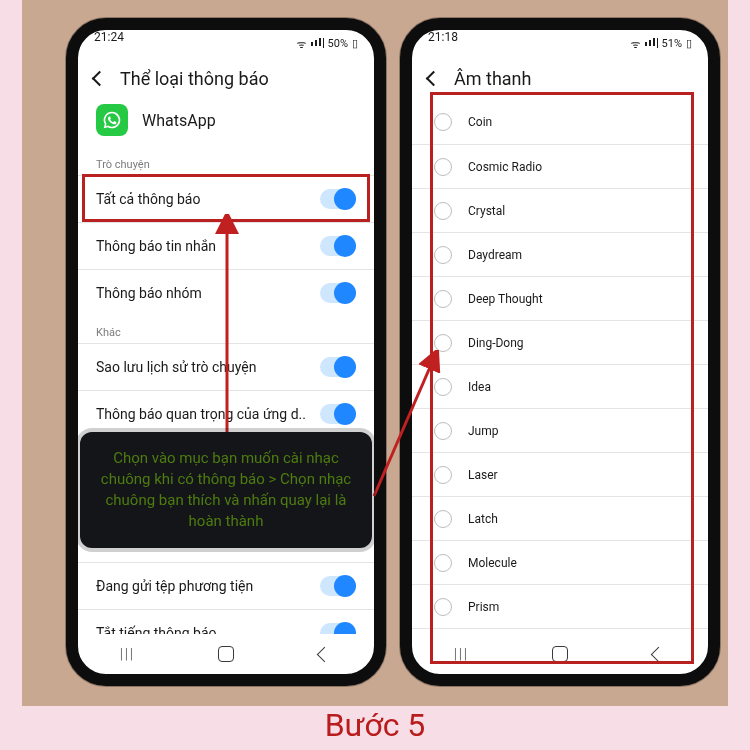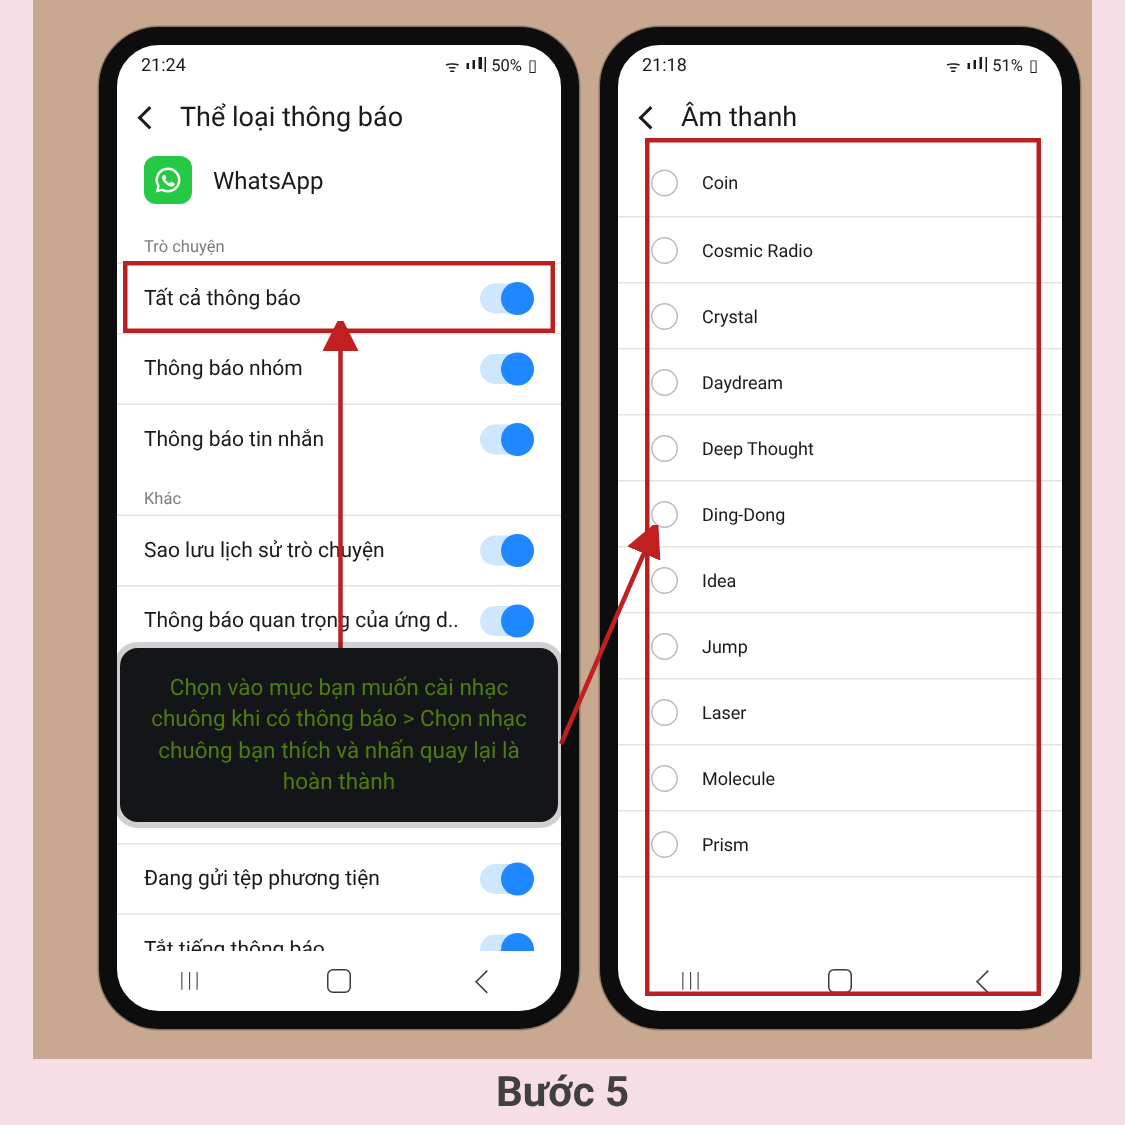--- a/index.html
+++ b/index.html
@@ -35,21 +35,21 @@
     background:#fff;
     border-radius:40px;
     border:12px solid var(--phone-black);
     box-shadow:0 0 0 1px rgba(0,0,0,.3);
     overflow:hidden;
   }
   .phone.left{left:66px;}
   .phone.right{left:400px;}
   .status-bar{
     height:26px;
-    display:flex;align-items:center;justify-content:space-between;
+    display:flex;justify-content:space-between;
     padding:0 16px;
     font-size:12px;color:#1a1a1a;
   }
   .status-bar .right-icons{display:flex;align-items:center;gap:4px;font-size:11px;}
   .nav-bar{
     position:absolute;left:0;right:0;bottom:0;height:40px;
     display:flex;align-items:center;justify-content:space-around;
     color:#3a3a3a;
   }
   .nav-btn{width:28px;height:20px;display:flex;align-items:center;justify-content:center;}
@@ -116,21 +116,21 @@
     font-size:15px;line-height:1.4;text-align:center;
     padding:16px 18px;border-radius:12px;
     box-shadow:0 0 0 4px rgba(20,21,24,.2);
     z-index:5;
   }
   
   svg.arrow{position:absolute;pointer-events:none;z-index:4;}
   
   .step{
     position:absolute;left:0;right:0;bottom:6px;
-    text-align:center;font-size:28px;font-weight:700;color:#404040;
+    text-align:center;font-size:32px;font-weight:400;color:#b91c1c;
   }
   .scroll-area{position:absolute;top:70px;left:0;right:0;bottom:40px;overflow:hidden;}
   .scroll-area2{position:absolute;top:70px;left:0;right:0;bottom:40px;overflow:hidden;}
   .sig{
     width:13px;height:10px;display:inline-block;
     background:linear-gradient(to right,#1a1a1a 2px,transparent 0) 0 60%/3px 40% no-repeat,
                linear-gradient(to right,#1a1a1a 2px,transparent 0) 4px 40%/3px 60% no-repeat,
                linear-gradient(to right,#1a1a1a 2px,transparent 0) 8px 20%/3px 80% no-repeat,
                linear-gradient(to right,#1a1a1a 2px,transparent 0) 12px 0/3px 100% no-repeat;
   }
@@ -165,25 +165,25 @@
       <span>WhatsApp</span>
     </div>
 
     <div class="section-label">Trò chuyện</div>
 
     <div class="row">
       <span>Tất cả thông báo</span>
       <span class="toggle"></span>
     </div>
     <div class="row">
+      <span>Thông báo tin nhắn</span>
+      <span class="toggle"></span>
+    </div>
+    <div class="row">
       <span>Thông báo nhóm</span>
-      <span class="toggle"></span>
-    </div>
-    <div class="row">
-      <span>Thông báo tin nhắn</span>
       <span class="toggle"></span>
     </div>
 
     <div class="section-label">Khác</div>
 
     <div class="row">
       <span>Sao lưu lịch sử trò chuyện</span>
       <span class="toggle"></span>
     </div>
     <div class="row">
@@ -254,20 +254,24 @@
         <span class="radio"></span>
         <span>Idea</span>
       </div>
       <div class="radio-row">
         <span class="radio"></span>
         <span>Jump</span>
       </div>
       <div class="radio-row">
         <span class="radio"></span>
         <span>Laser</span>
+      </div>
+      <div class="radio-row">
+        <span class="radio"></span>
+        <span>Latch</span>
       </div>
       <div class="radio-row">
         <span class="radio"></span>
         <span>Molecule</span>
       </div>
       <div class="radio-row">
         <span class="radio"></span>
         <span>Prism</span>
       </div>
       <div class="radio-row"></div>

